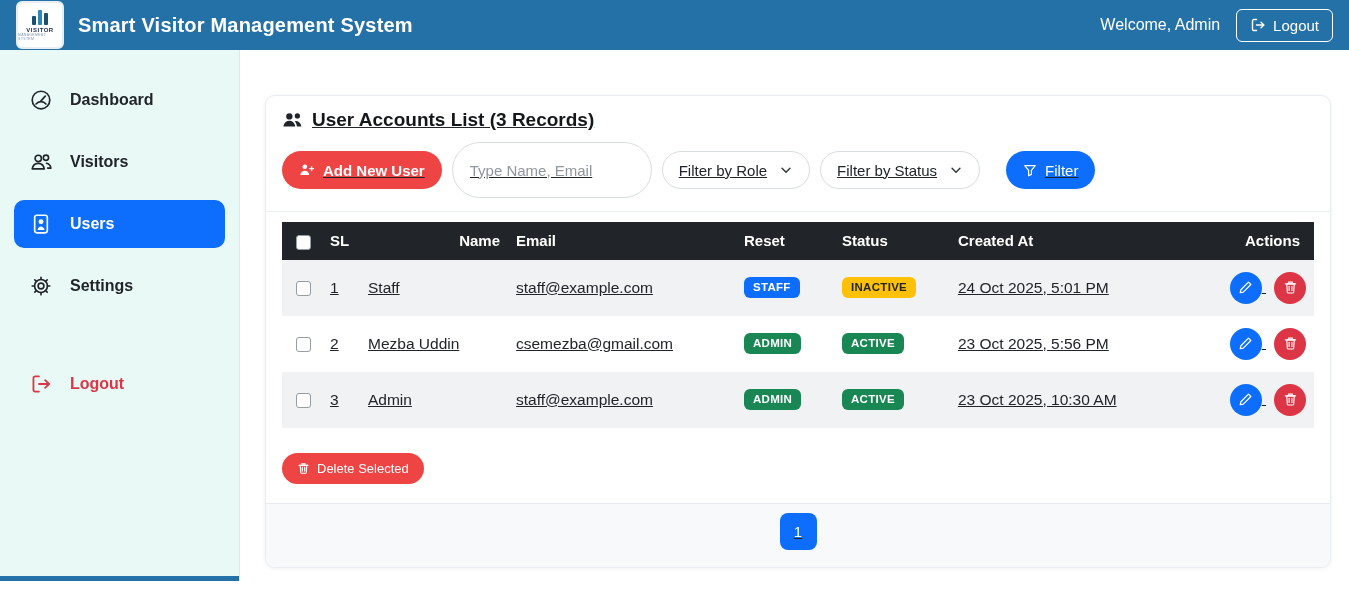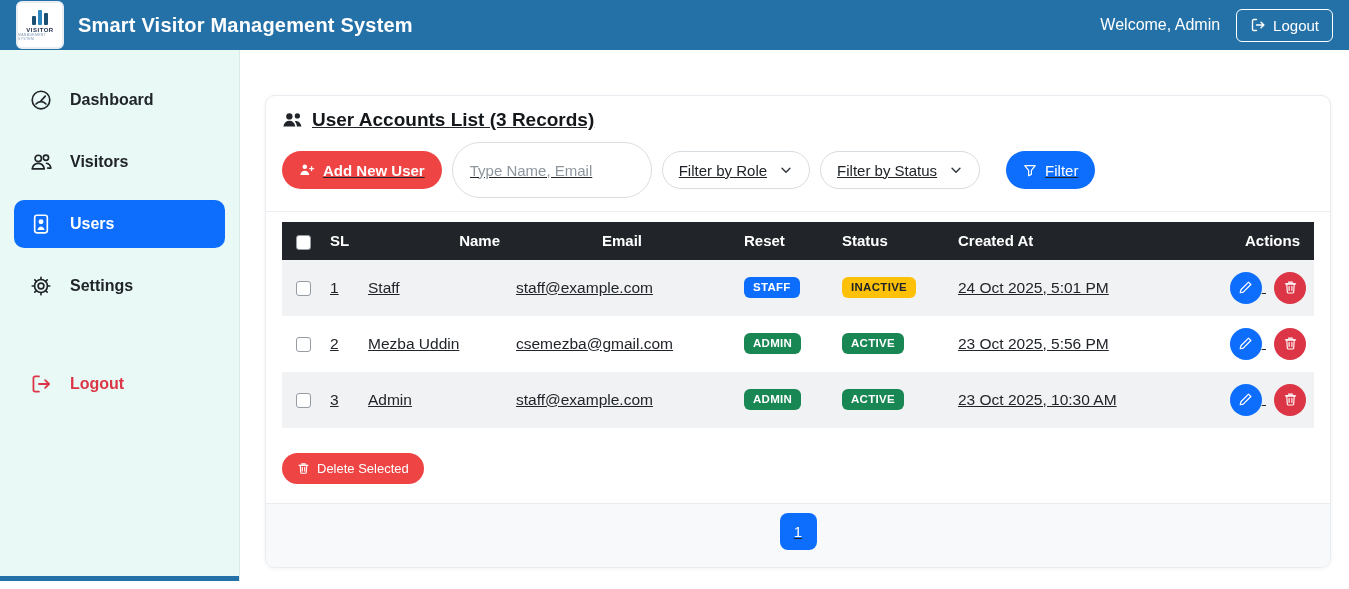--- a/index.html
+++ b/index.html
@@ -95,21 +95,21 @@
   
   .card-body { padding:10px 16px 0; }
   table { width:100%; border-collapse:collapse; font-size:15.5px; }
   thead th {
     background:#212529; color:#fff; text-align:left; font-weight:700;
     font-size:15px; padding:10px 8px; white-space:nowrap;
   }
   th.col-check { width:40px; padding-left:14px; }
   th.col-sl { width:38px; }
   th.col-name { width:148px;text-align:right; }
-  th.col-email { width:228px;text-align:center; }
+  th.col-email { width:228px; }
   th.col-role { width:98px; }
   th.col-status { width:116px; }
   th.col-actions { width:120px; text-align:right; padding-right:14px; }
   tbody td { padding:12px 8px; color:#212529; }
   tbody td.cell-check { padding-left:14px; }
   tbody td.cell-actions { text-align:right; padding-right:8px; white-space:nowrap; }
   tbody tr:nth-child(odd)  { background:#f1f2f3; }
   tbody tr:nth-child(even) { background:#ffffff; }
 
   input[type="checkbox"] {

